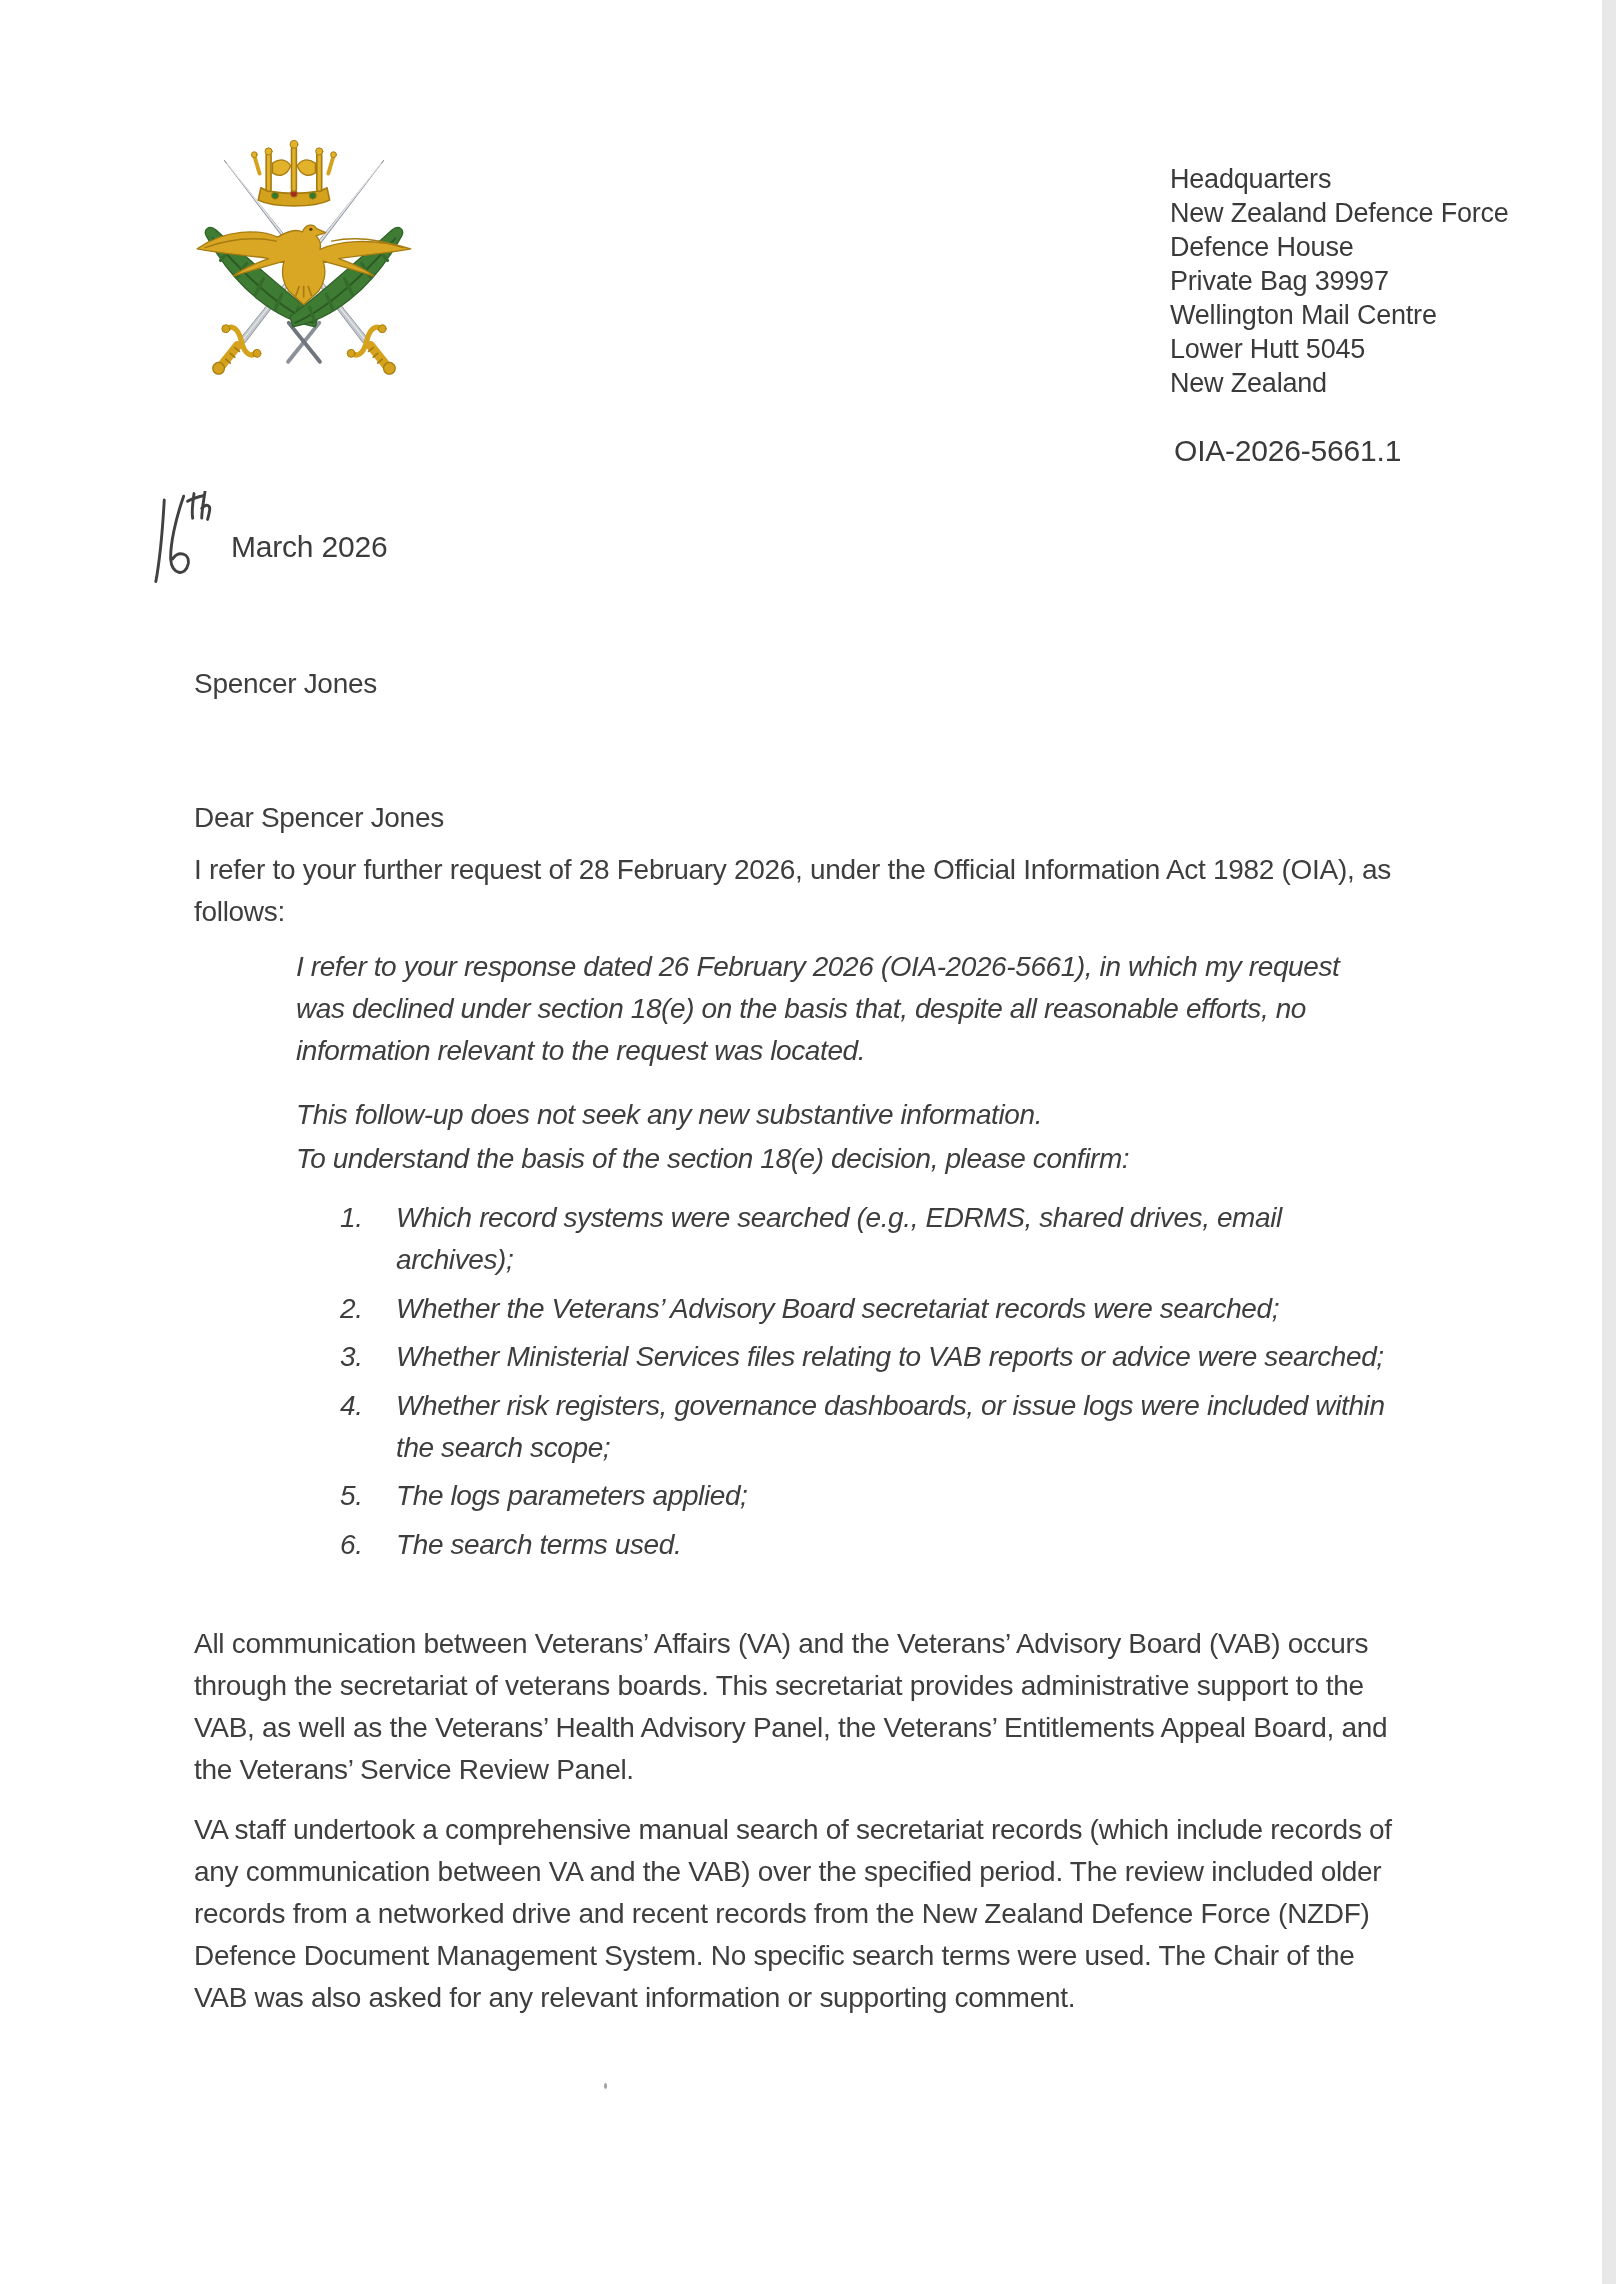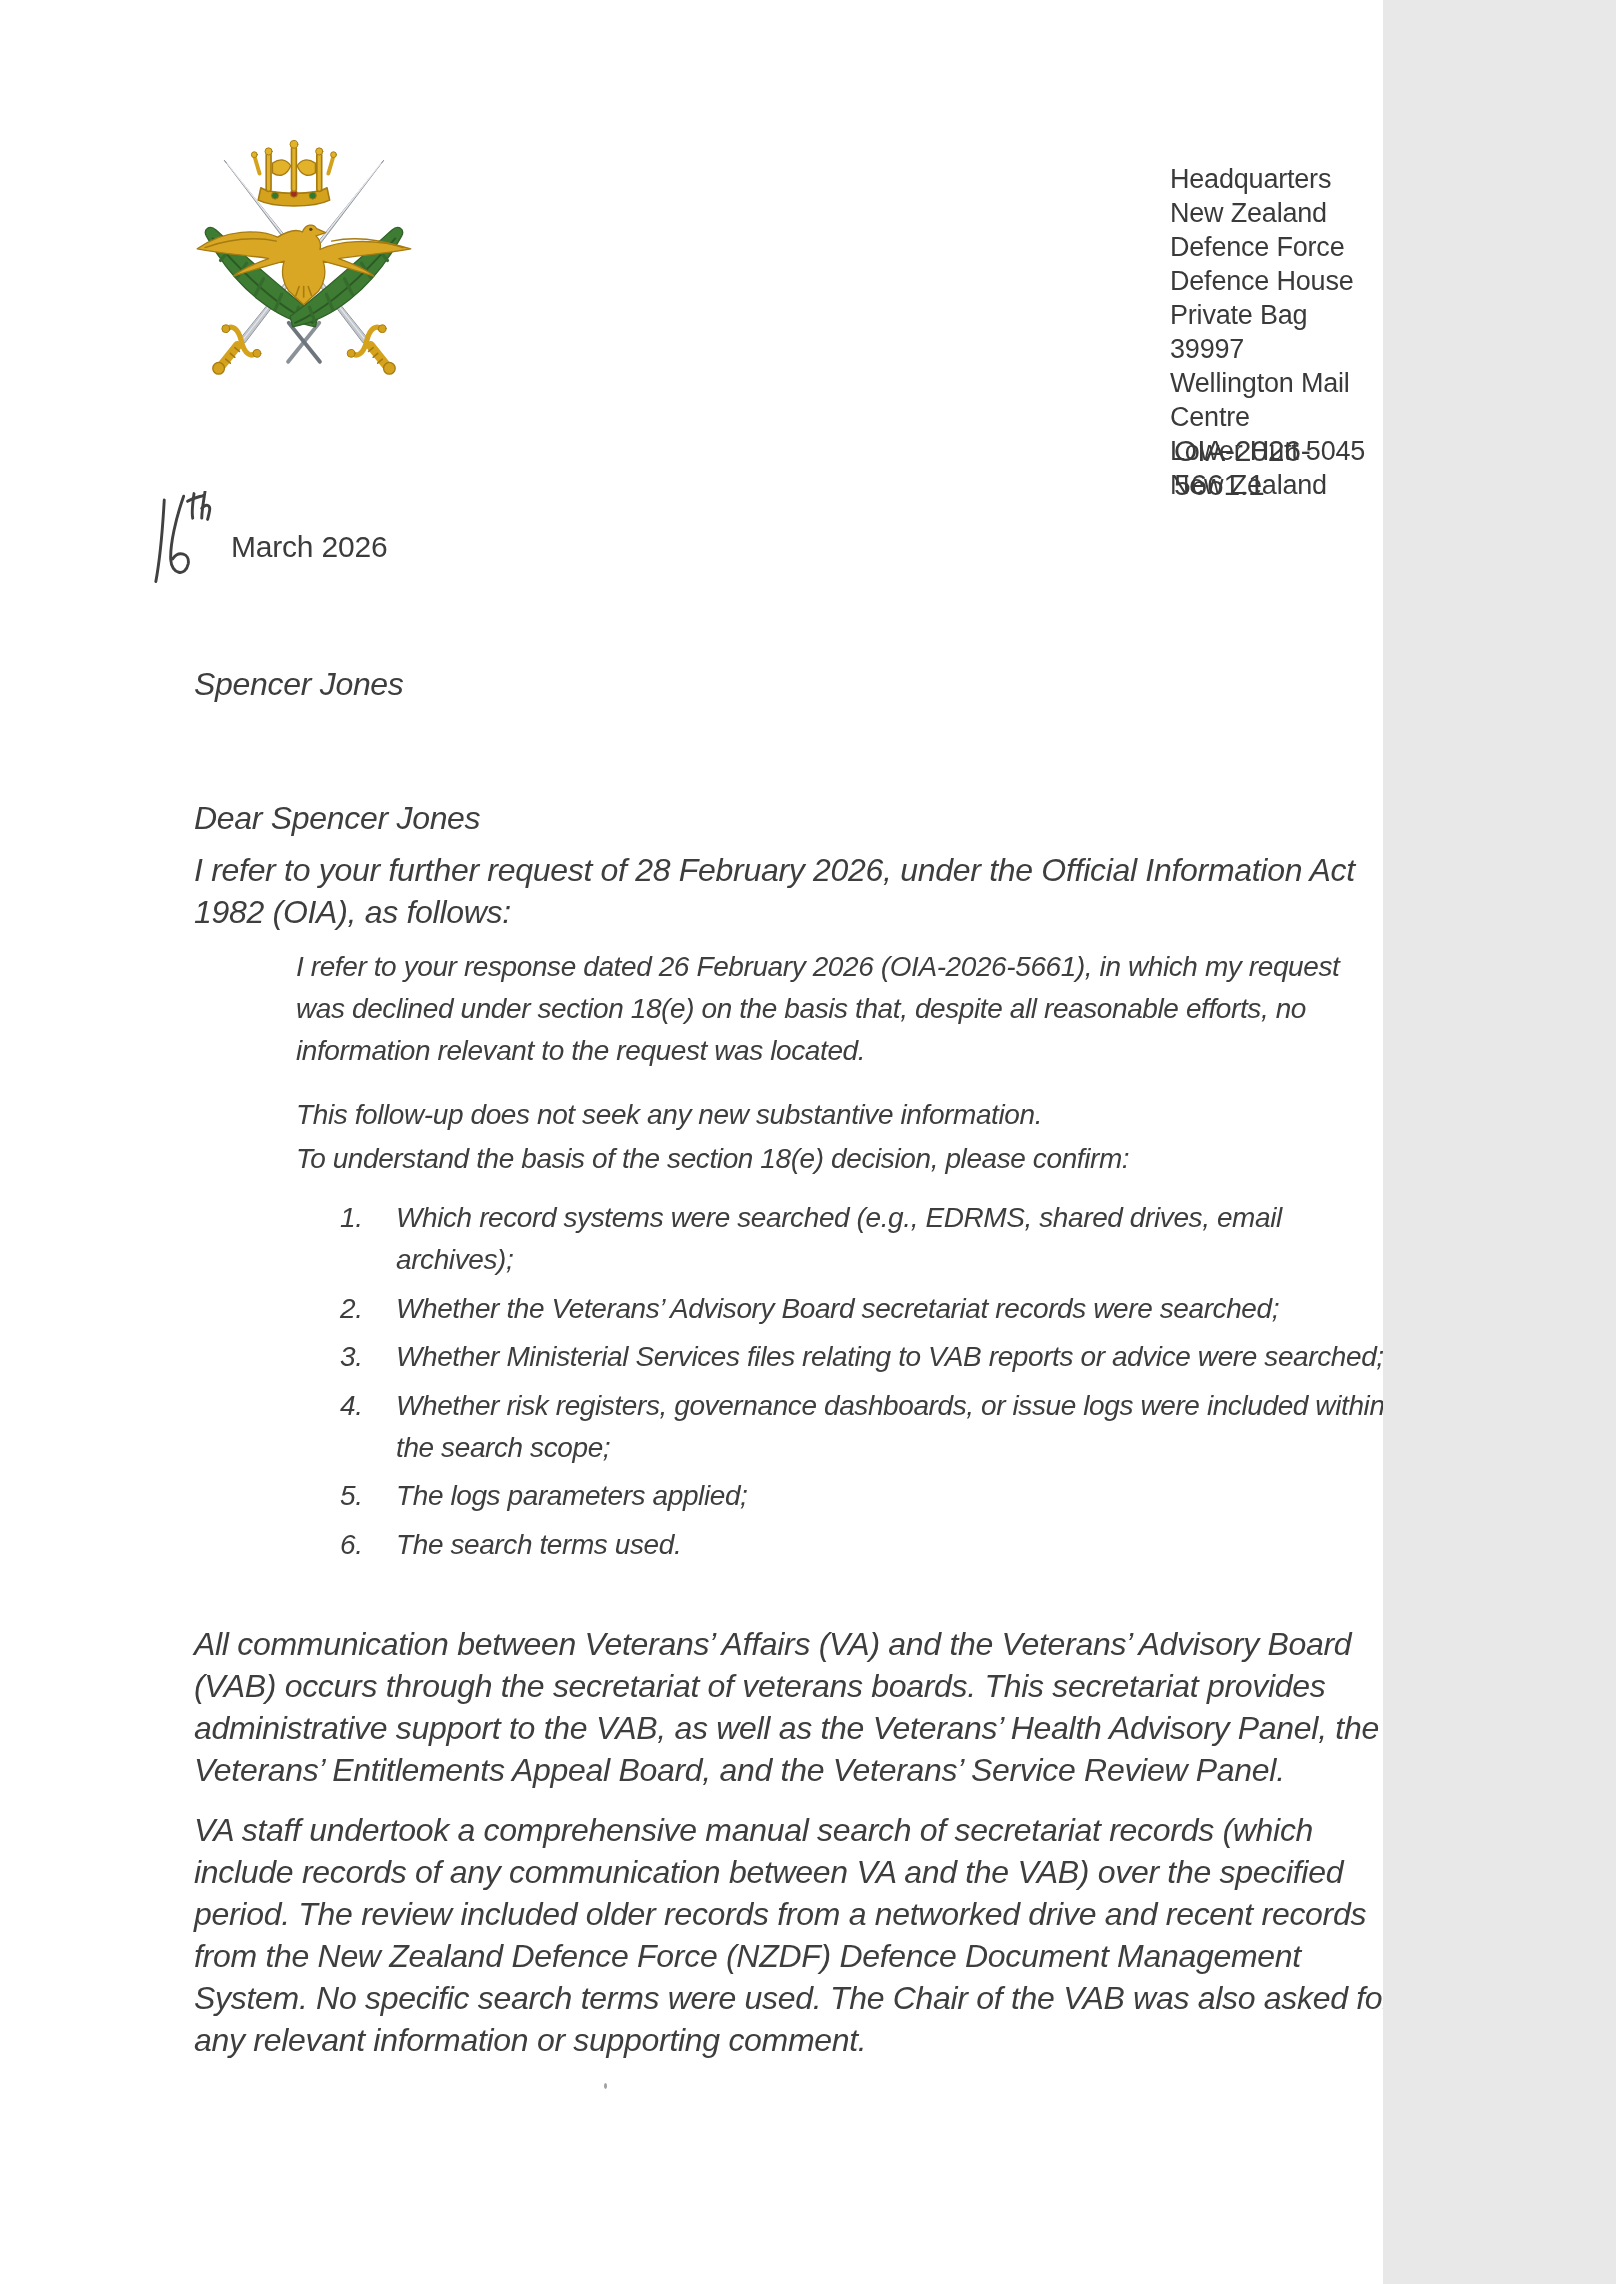--- a/index.html
+++ b/index.html
@@ -1,24 +1,24 @@
 <!DOCTYPE html>
 <html style="font-size:10.4px"><head>
 <meta charset="utf-8">
 <style>
   html,body{margin:0;padding:0;background:#e8e8e8;}
   .page{
     position:relative;
-    width:1383px;height:2284px;
+    width:1602px;height:2284px;
     background:#ffffff;
     font-family:"Liberation Sans","DejaVu Sans",sans-serif;
     color:#3e3e3e;
     overflow:hidden;
   }
-  .txt{font-size:32px;line-height:42px;letter-spacing:-0.3px;font-style:italic;}
+  .txt{font-size:28px;line-height:42px;letter-spacing:-0.3px;}
   
   .crest{position:absolute;left:192px;top:133px;width:224px;height:244px;}
   .addr{position:absolute;left:1170px;top:162px;font-size:27px;line-height:34px;color:#3a3a3a;letter-spacing:-0.2px;}
   .ref{position:absolute;left:1174px;top:434px;font-size:30px;color:#3a3a3a;letter-spacing:-0.2px;}
   
   .hand{position:absolute;left:153px;top:491px;width:60px;height:97px;}
   .date-typed{position:absolute;left:231px;top:530px;font-size:30px;color:#3c3c3c;letter-spacing:-0.2px;}
   
   .recipient{position:absolute;left:194px;top:663px;}
   .email{color:#1f4e97;text-decoration:underline;text-decoration-thickness:2.3px;text-underline-offset:5.8px;cursor:pointer;}

